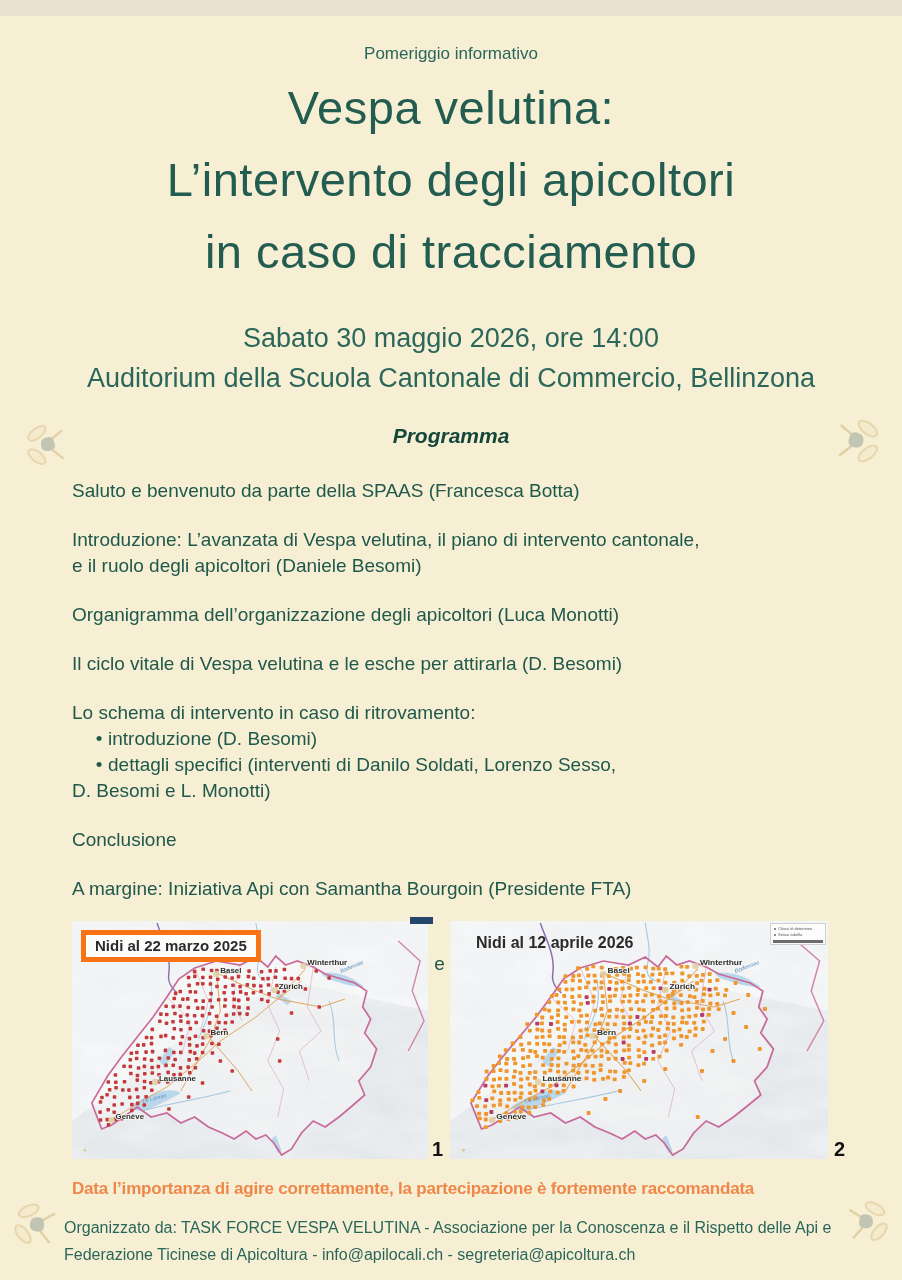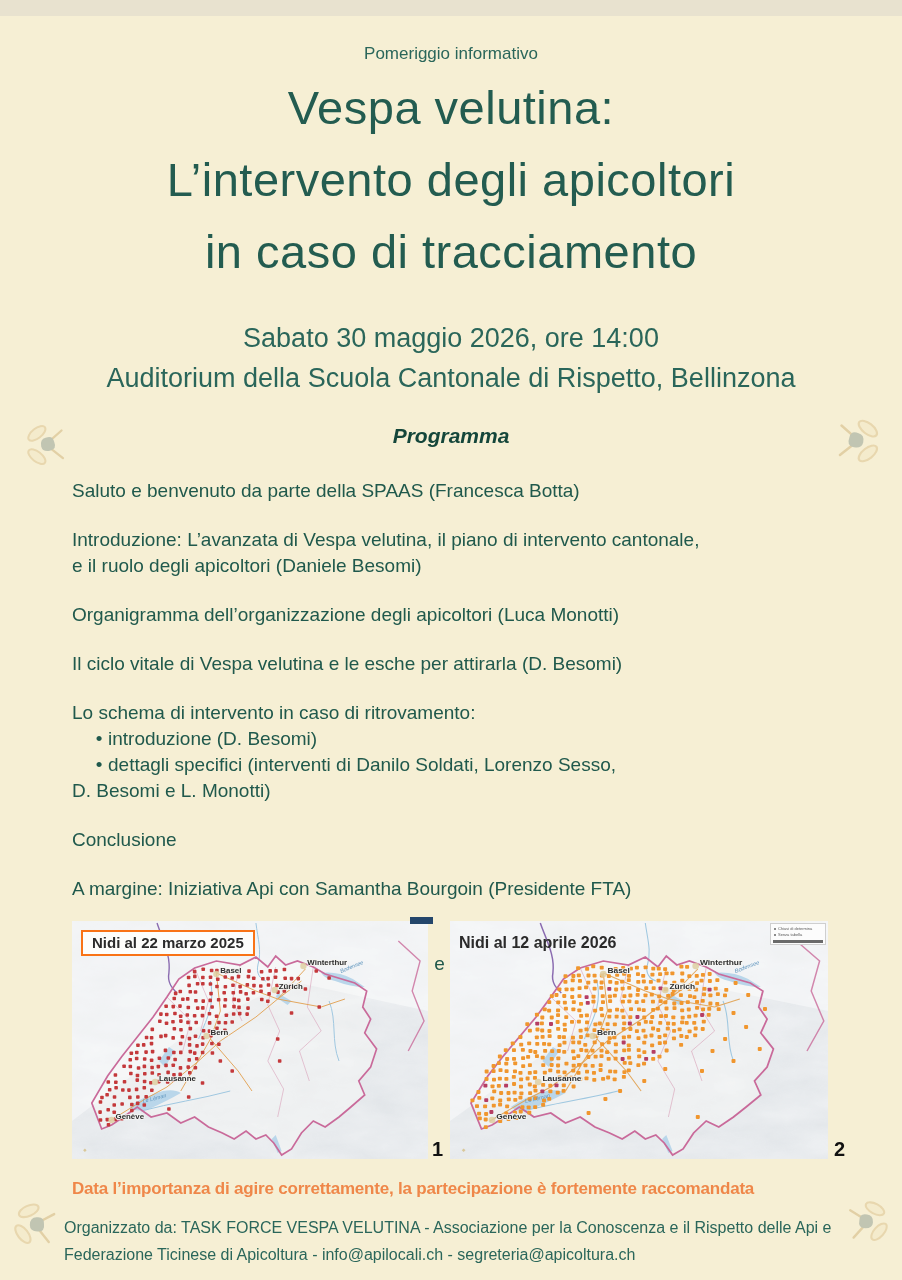--- a/index.html
+++ b/index.html
@@ -63,27 +63,27 @@
   .map-fig{
     position:absolute;top:0;height:238px;
     background:#eef1f3;
   }
   .map-fig.m1{left:0;width:356px;}
   .map-fig.m2{left:378px;width:378px;}
   .map-canvas,.map-canvas svg{position:absolute;inset:0;width:100%;height:100%;}
   .map-label-box{
     position:absolute;left:9px;top:9px;
     background:#fdfdfb;
-    border:2px solid #f97316;
+    border:5px solid #f97316;
     padding:2px 9px 3px 9px;
     font-size:15px;font-weight:700;color:#2b2b2b;
     white-space:nowrap;
   }
   .map-label-plain{
-    position:absolute;left:9px;top:13px;
+    position:absolute;left:26px;top:13px;
     font-size:16px;font-weight:700;color:#2b2b2b;
     white-space:nowrap;
   }
   .fig-number{
     position:absolute;right:-15px;bottom:-2px;
     font-size:20px;font-weight:700;color:#111;
   }
   .map-fig.m2 .fig-number{right:-17px;}
   .minimize-bar{
     position:absolute;right:-5px;top:-4px;
@@ -124,21 +124,21 @@
   <div class="kicker">Pomeriggio informativo</div>
 
   <div class="title">
     <div>Vespa velutina:</div>
     <div>L’intervento degli apicoltori</div>
     <div>in caso di tracciamento</div>
   </div>
 
   <div class="when-where">
     <div>Sabato 30 maggio 2026, ore 14:00</div>
-    <div>Auditorium della Scuola Cantonale di Rispetto, Bellinzona</div>
+    <div>Auditorium della Scuola Cantonale di Commercio, Bellinzona</div>
   </div>
 
   <div class="prog-heading">Programma</div>
 
   <div class="program">
       <div class="block">
         <div class="line">Saluto e benvenuto da parte della SPAAS (Francesca Botta)</div>
       </div>
       <div class="block">
         <div class="line">Introduzione: L’avanzata di Vespa velutina, il piano di intervento cantonale,</div>

